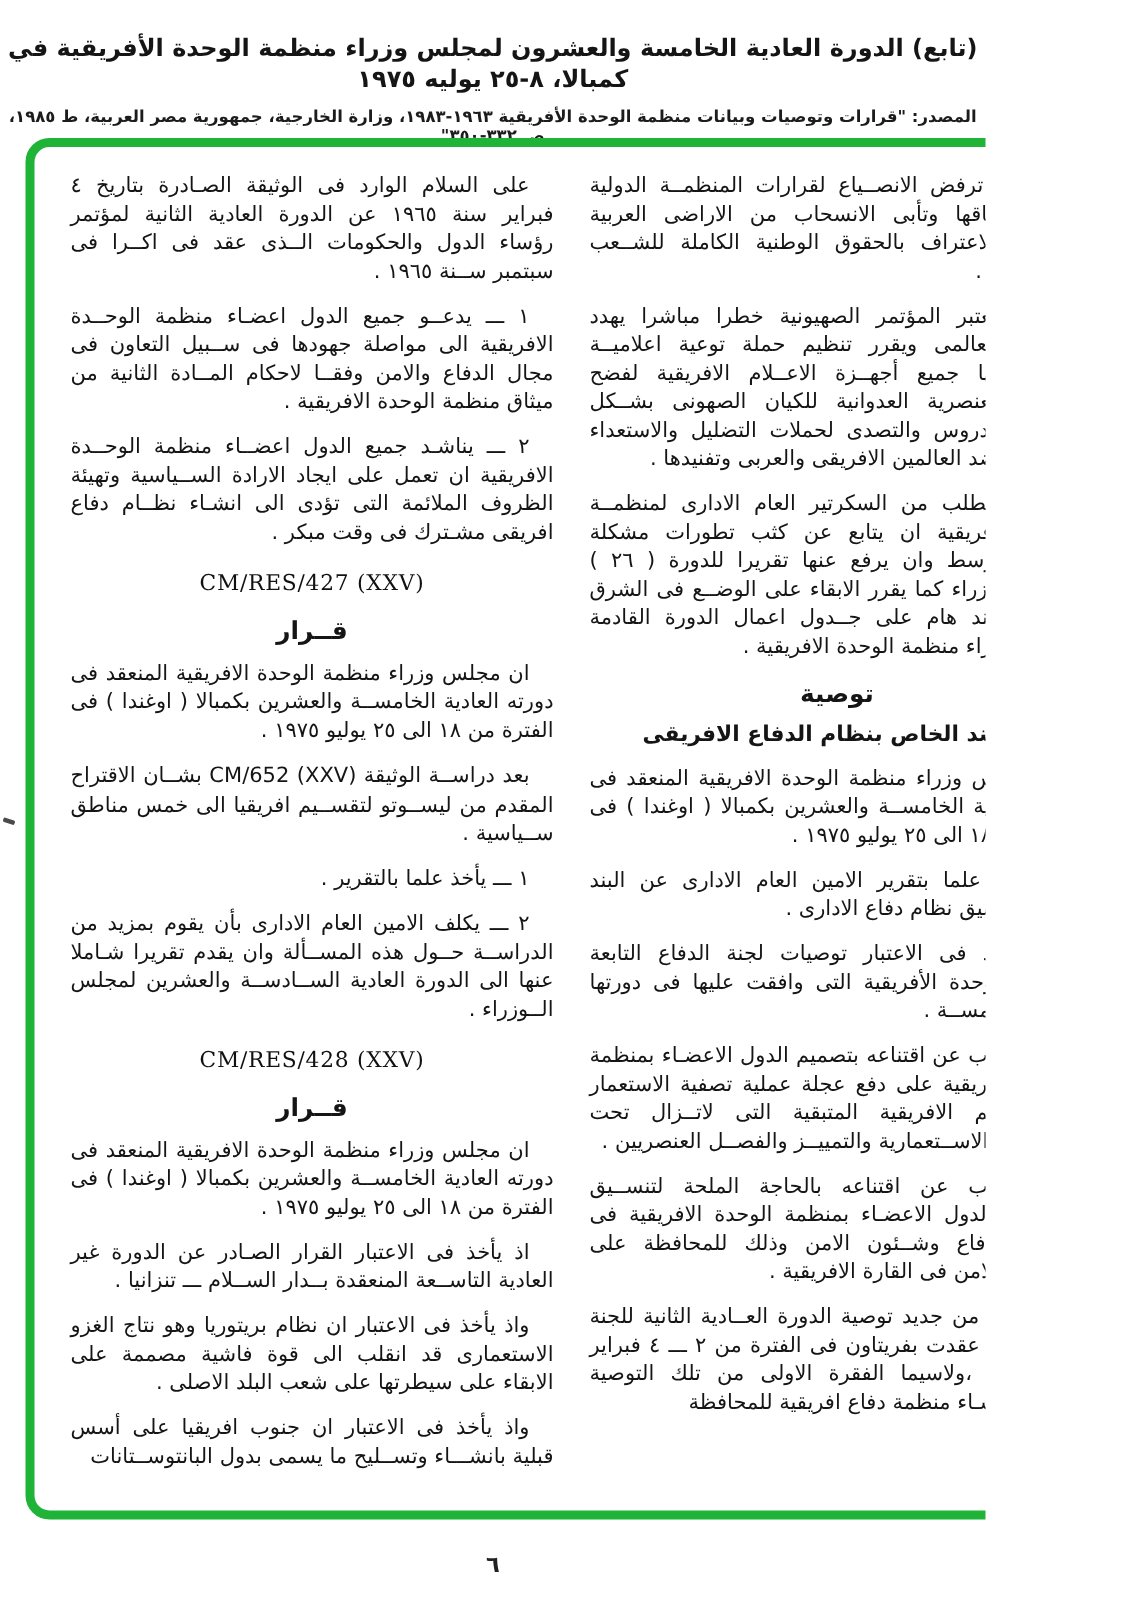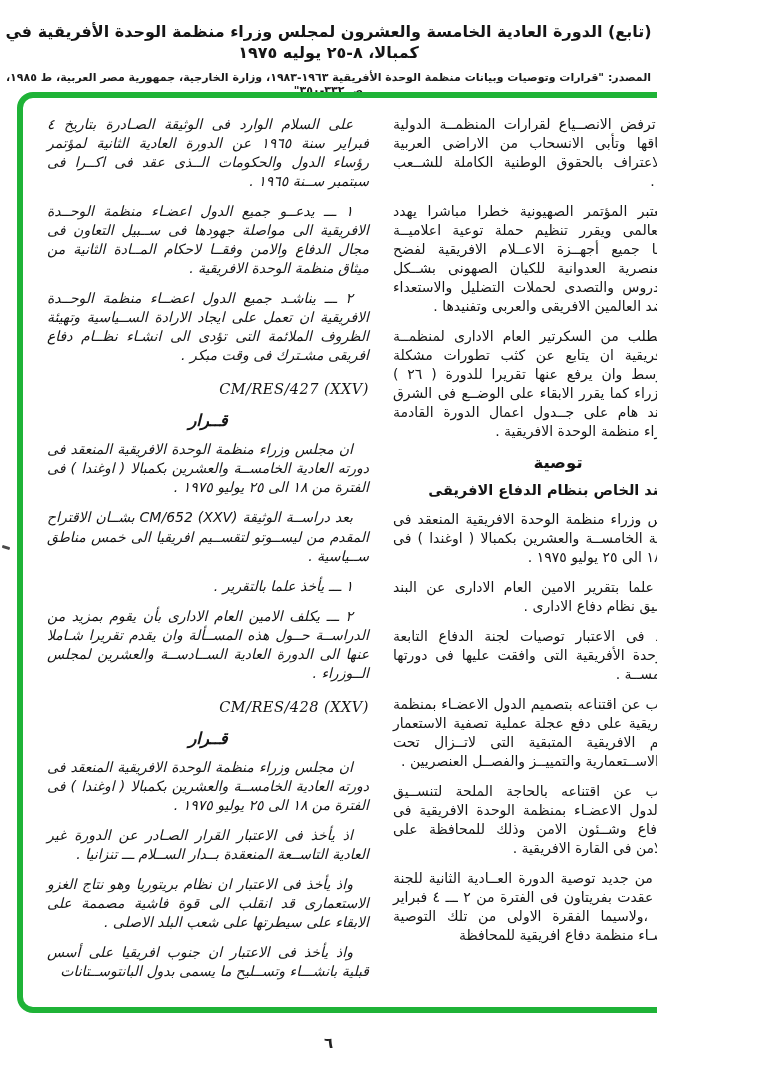--- a/index.html
+++ b/index.html
@@ -19,30 +19,30 @@
   .frame{
     position:absolute;left:17px;top:92px;width:722px;height:921px;
     box-sizing:border-box;border:6px solid #1fb337;border-radius:16px;
     overflow:hidden;background:#ffffff;
   }
   .cols{
     direction:rtl;display:flex;gap:24px;
     padding:17px 10px 0 28px;box-sizing:border-box;height:100%;
   }
   .col{width:330px;flex:0 0 auto;}
-  .col-left{width:322px;font-style:italic;}
+  .col-left{width:322px;}
 
   
   .blk{direction:rtl;}
   .p{
     font-size:14px;line-height:1.36;text-align:justify;text-align-last:right;
     text-indent:16px;margin:0 0 11px 0;
   }
   .ref{
-    direction:ltr;text-align:right;font-family:"DejaVu Serif",serif;
+    direction:ltr;text-align:center;font-family:"DejaVu Serif",serif;
     font-size:14.5px;letter-spacing:.5px;margin:16px 0 14px 0;color:#111;
   }
   .h1{
     font-size:16.5px;font-weight:700;text-align:center;margin:6px 0 10px 0;
   }
   .h2{
     font-size:14.5px;font-weight:700;text-align:right;margin:8px 0 12px 0;
   }
 
   

